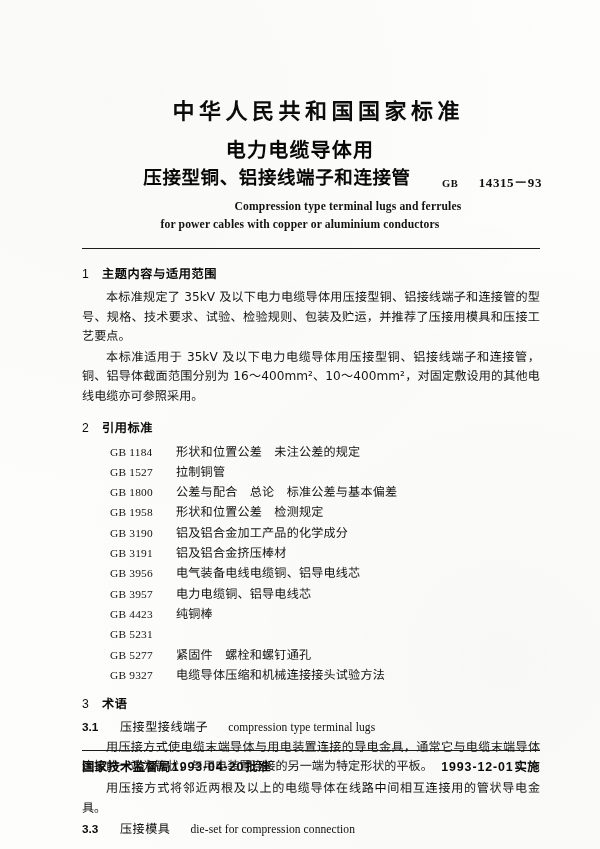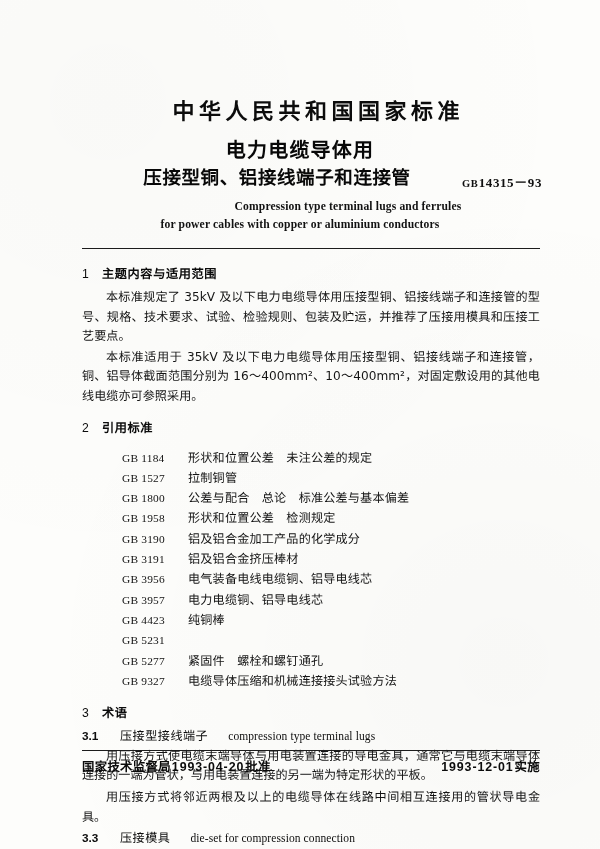--- a/index.html
+++ b/index.html
@@ -77,21 +77,21 @@
     font-family: "Liberation Serif", "DejaVu Serif", serif;
     font-weight: bold;
     font-size: 13px;
     letter-spacing: 0.6px;
     color: #101010;
     white-space: nowrap;
   }
   .std-number .gb {
     font-size: 10.5px;
     letter-spacing: 0.8px;
-    margin-right: 0;
+    margin-right: 20px;
   }
 
   .title-en {
     position: absolute;
     left: 0;
     width: 600px;
     text-align: center;
     font-family: "Liberation Serif", "DejaVu Serif", serif;
     font-weight: bold;
     font-size: 11.6px;
@@ -147,21 +147,21 @@
     text-indent: 24px;
     letter-spacing: 0.05px;
   }
 
   .sec1-block { margin-bottom: 11px; }
   .sec2-block { margin-bottom: 9px; }
 
   
   .std-list {
     list-style: none;
-    margin: 12px;
+    margin: 0;
     padding: 0 0 0 28px;
   }
   .std-list li {
     display: flex;
     align-items: baseline;
     font-size: 12.1px;
     line-height: 20.3px;
     color: #141414;
   }
   .std-list .code {

